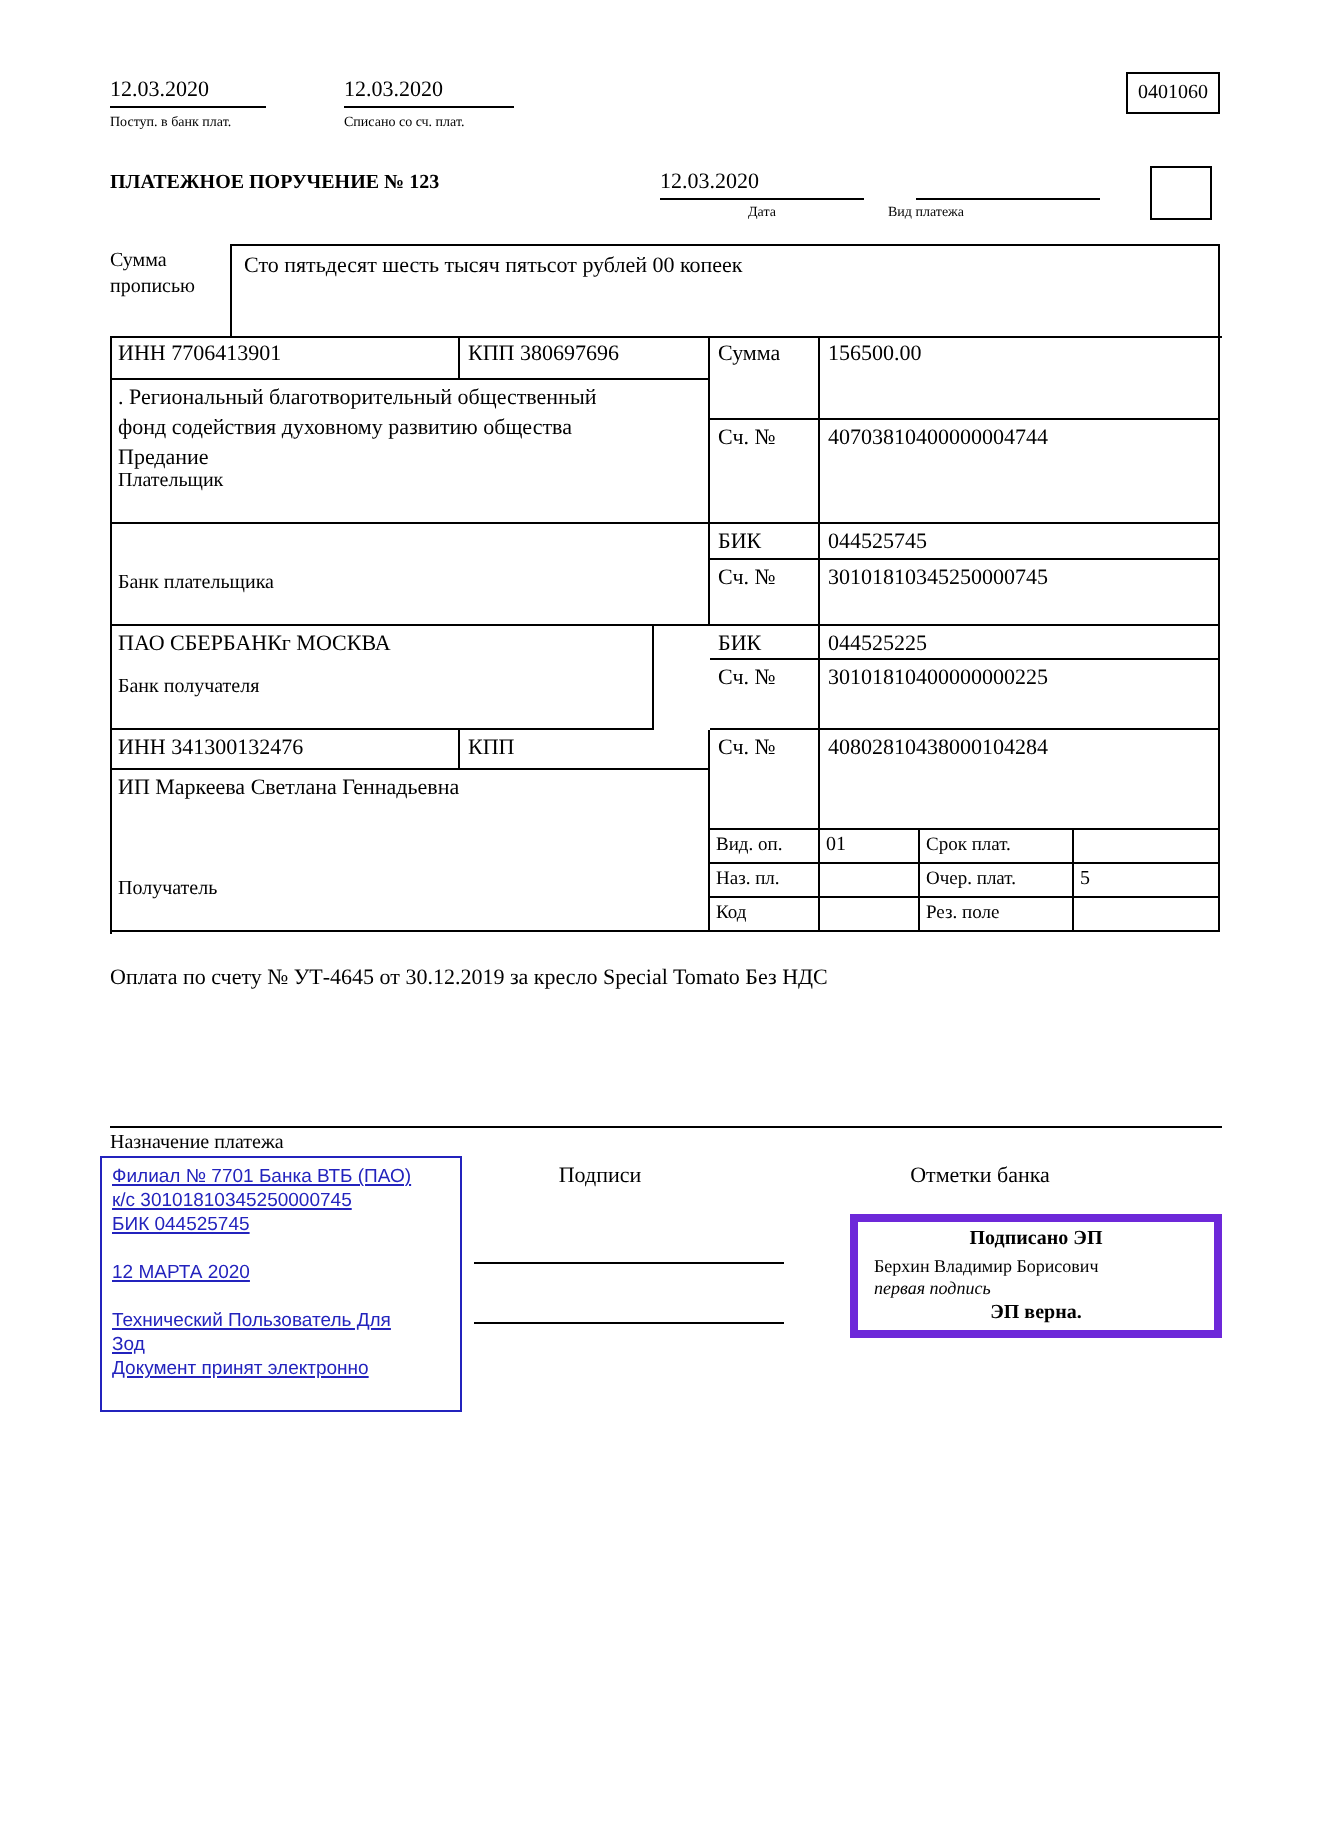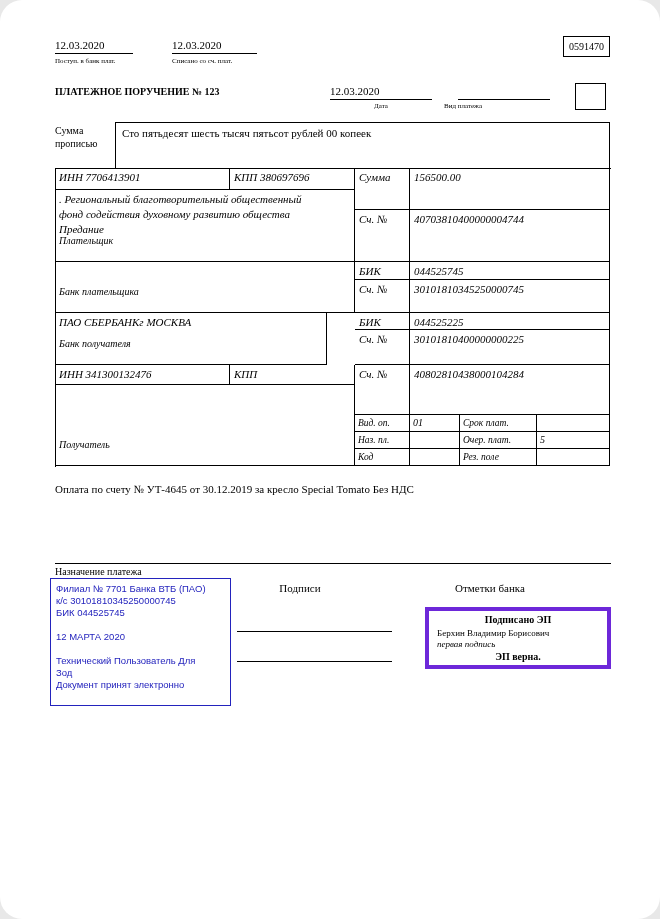--- a/index.html
+++ b/index.html
@@ -2,62 +2,61 @@
 <html><head>
 <meta charset="utf-8">
 <style>
   * { margin:0; padding:0; box-sizing:border-box; }
   html,body { background:#e8e8e8; }
   .page {
     position:relative; width:660px; height:919px; margin:0 auto;
     background:#ffffff; color:#000;
     font-family:"Liberation Serif", serif;
     overflow:hidden;
-    border-radius:22px;
   }
   .abs { position:absolute; }
   .t11 { font-size:11px; line-height:14px; }
   .t10 { font-size:10px; line-height:12px; }
   .t7  { font-size:7px;  line-height:9px; }
   .bold { font-weight:bold; }
   .u { border-bottom:1px solid #000; }
   .box { border:1px solid #000; }
-  .cell { position:absolute; font-size:11px; line-height:14px; padding:2px 4px;font-style:italic; }
+  .cell { position:absolute; font-size:11px; line-height:14px; padding:2px 4px; }
   .cell.sm { font-size:9.5px; line-height:12px; padding:2px 3px; }
   .bR { border-right:1px solid #000; }
   .bB { border-bottom:1px solid #000; }
   .frame { position:absolute; border-top:1px solid #000; border-left:1px solid #000; }
   .bottom-label { position:absolute; bottom:14px; left:4px; font-size:10px; line-height:12px; }
   .sigline { position:absolute; height:0; border-top:1px solid #000; }
   .stamp {
     position:absolute; left:50px; top:578px; width:181px; height:128px;
     border:1px solid #2323bd; color:#2323bd;
     font-family:"Liberation Sans", sans-serif; font-size:9.5px; line-height:12px;
     padding:4px 18px 4px 5px;
   }
-  .stamp-line { min-height:12px; }
+  .stamp-line { min-height:12px;text-decoration:underline; }
   .ep-box { position:absolute; left:425px; top:607px; width:186px; height:62px; border:4px solid #6d28d9; }
   .ep-title { font-size:10px; font-weight:bold; text-align:center; margin-top:3px; }
   .ep-signer { font-size:9px; margin:3px 0 0 8px; line-height:11px; }
   .ep-kind { font-size:9px; font-style:italic; margin-left:8px; line-height:11px; }
   .ep-valid { font-size:10px; font-weight:bold; text-align:center; margin-top:1px; }
   .center { text-align:center; }
 </style>
 </head>
 <body>
 
 <div class="page">
 
   <div class="abs u t11" style="left:55px;top:38px;width:78px;height:16px">12.03.2020</div>
   <div class="abs t7" style="left:55px;top:57px">Поступ. в банк плат.</div>
 
   <div class="abs u t11" style="left:172px;top:38px;width:85px;height:16px">12.03.2020</div>
   <div class="abs t7" style="left:172px;top:57px">Списано со сч. плат.</div>
 
-  <div class="abs box t10 center" style="left:563px;top:36px;width:47px;height:21px;line-height:19px">0591470</div>
+  <div class="abs box t10 center" style="left:563px;top:36px;width:47px;height:21px;line-height:19px">0401060</div>
 
   <div class="abs bold" style="left:55px;top:86px;font-size:10px">ПЛАТЕЖНОЕ ПОРУЧЕНИЕ № 123</div>
 
   <div class="abs u t11" style="left:330px;top:84px;width:102px;height:16px">12.03.2020</div>
   <div class="abs t7 center" style="left:330px;top:102px;width:102px">Дата</div>
 
   <div class="abs u" style="left:458px;top:84px;width:92px;height:16px"></div>
   <div class="abs t7" style="left:444px;top:102px">Вид платежа</div>
 
   <div class="abs box" style="left:575px;top:83px;width:31px;height:27px"></div>
@@ -95,20 +94,21 @@
   <div class="cell bR bB" style="left:410px;top:313px;width:200px;height:17px">044525225</div>
   <div class="cell bR bB" style="left:355px;top:330px;width:55px;height:35px">Сч. №</div>
   <div class="cell bR bB" style="left:410px;top:330px;width:200px;height:35px">30101810400000000225</div>
 
   <div class="cell bR bB" style="left:55px;top:365px;width:175px;height:20px">ИНН 341300132476</div>
   <div class="cell bR bB" style="left:230px;top:365px;width:125px;height:20px">КПП</div>
   <div class="cell bR bB" style="left:355px;top:365px;width:55px;height:50px">Сч. №</div>
   <div class="cell bR bB" style="left:410px;top:365px;width:200px;height:50px">40802810438000104284</div>
 
   <div class="cell bR bB" style="left:55px;top:385px;width:300px;height:81px">
+    <div>ИП Маркеева Светлана Геннадьевна</div>
     <div class="bottom-label">Получатель</div>
   </div>
 
   <div class="cell sm bR bB" style="left:355px;top:415px;width:55px;height:17px">Вид. оп.</div>
   <div class="cell sm bR bB" style="left:410px;top:415px;width:50px;height:17px;font-size:10px">01</div>
   <div class="cell sm bR bB" style="left:460px;top:415px;width:77px;height:17px">Срок плат.</div>
   <div class="cell sm bR bB" style="left:537px;top:415px;width:73px;height:17px"></div>
 
   <div class="cell sm bR bB" style="left:355px;top:432px;width:55px;height:17px">Наз. пл.</div>
   <div class="cell sm bR bB" style="left:410px;top:432px;width:50px;height:17px"></div>

